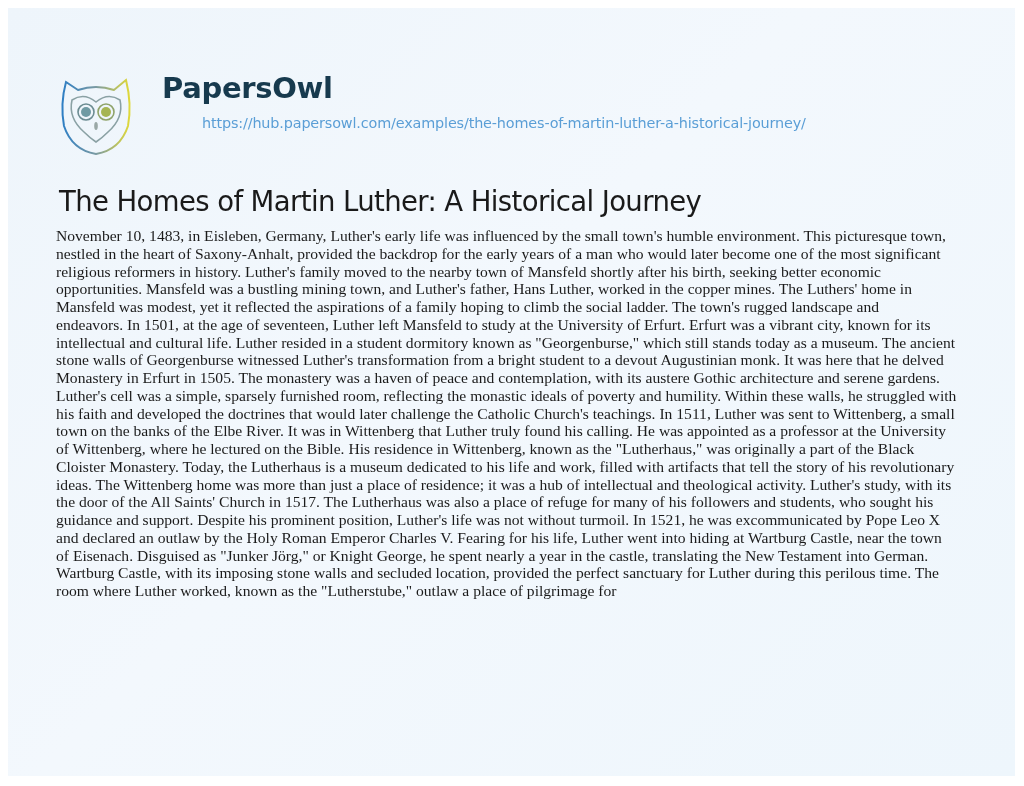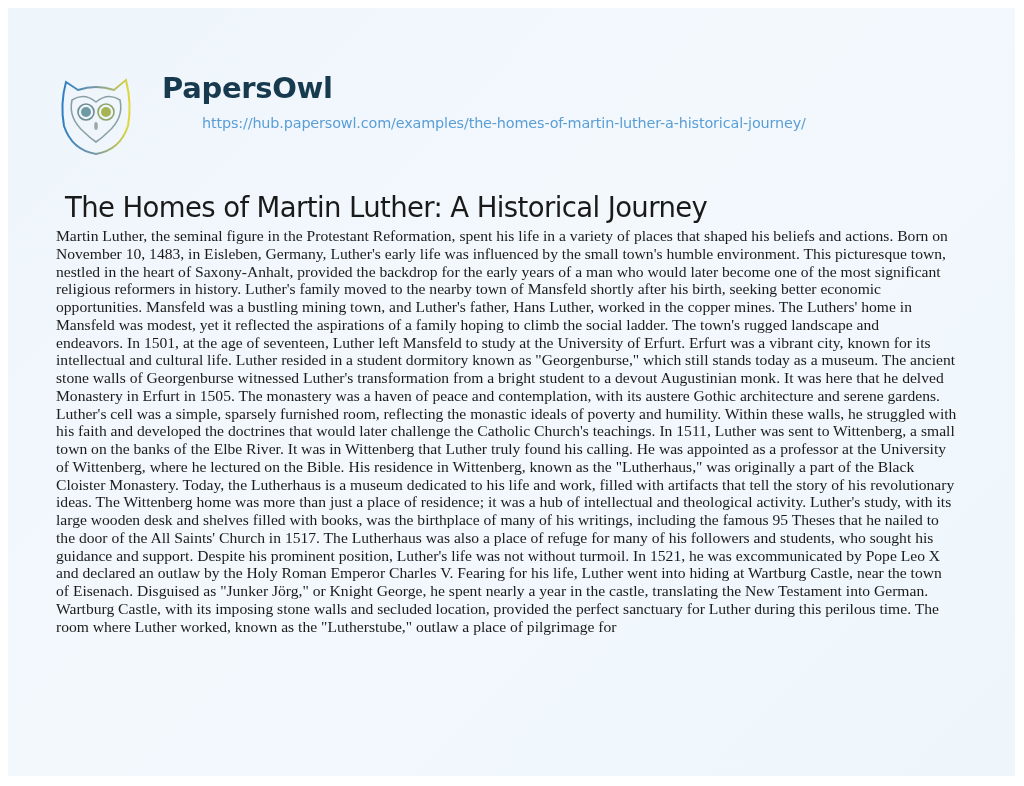--- a/index.html
+++ b/index.html
@@ -48,21 +48,21 @@
       color: #5a9ed6;
       line-height: 20px;
       letter-spacing: -0.15px;
       white-space: nowrap;
       margin-left: 40px;
     }
     .title {
       position: absolute;
       left: 46px;
       top: 168px;
-      margin: 11px;
+      margin: 5px;
       font-family: "DejaVu Sans", sans-serif;
       font-weight: normal;
       font-size: 27.5px;
       letter-spacing: -0.6px;
       color: #1a1a1a;
       line-height: 40px;
       white-space: nowrap;
     }
     .body {
       position: absolute;
@@ -99,37 +99,35 @@
     <circle cx="48" cy="38" r="5" fill="#a6b552"></circle>
     <ellipse cx="38" cy="52" rx="1.8" ry="4" fill="#9aa8a6"></ellipse>
   </svg>
 
   <div class="brand">PapersOwl</div>
   <div class="url">https://hub.papersowl.com/examples/the-homes-of-martin-luther-a-historical-journey/</div>
 
   <h1 class="title">The Homes of Martin Luther: A Historical Journey</h1>
 
   <div class="body">
-    <span class="line">Martin Luther, the seminal figure in the Protestant Reformation, spent his life in a variety of places that shaped his beliefs and actions. Born on</span>
     <span class="line">November 10, 1483, in Eisleben, Germany, Luther's early life was influenced by the small town's humble environment. This picturesque town,</span>
     <span class="line">nestled in the heart of Saxony-Anhalt, provided the backdrop for the early years of a man who would later become one of the most significant</span>
     <span class="line">religious reformers in history. Luther's family moved to the nearby town of Mansfeld shortly after his birth, seeking better economic</span>
     <span class="line">opportunities. Mansfeld was a bustling mining town, and Luther's father, Hans Luther, worked in the copper mines. The Luthers' home in</span>
     <span class="line">Mansfeld was modest, yet it reflected the aspirations of a family hoping to climb the social ladder. The town's rugged landscape and</span>
     <span class="line">endeavors. In 1501, at the age of seventeen, Luther left Mansfeld to study at the University of Erfurt. Erfurt was a vibrant city, known for its</span>
     <span class="line">intellectual and cultural life. Luther resided in a student dormitory known as "Georgenburse," which still stands today as a museum. The ancient</span>
     <span class="line">stone walls of Georgenburse witnessed Luther's transformation from a bright student to a devout Augustinian monk. It was here that he delved</span>
     <span class="line">Monastery in Erfurt in 1505. The monastery was a haven of peace and contemplation, with its austere Gothic architecture and serene gardens.</span>
     <span class="line">Luther's cell was a simple, sparsely furnished room, reflecting the monastic ideals of poverty and humility. Within these walls, he struggled with</span>
     <span class="line">his faith and developed the doctrines that would later challenge the Catholic Church's teachings. In 1511, Luther was sent to Wittenberg, a small</span>
     <span class="line">town on the banks of the Elbe River. It was in Wittenberg that Luther truly found his calling. He was appointed as a professor at the University</span>
     <span class="line">of Wittenberg, where he lectured on the Bible. His residence in Wittenberg, known as the "Lutherhaus," was originally a part of the Black</span>
     <span class="line">Cloister Monastery. Today, the Lutherhaus is a museum dedicated to his life and work, filled with artifacts that tell the story of his revolutionary</span>
     <span class="line">ideas. The Wittenberg home was more than just a place of residence; it was a hub of intellectual and theological activity. Luther's study, with its</span>
-    <span class="line">large wooden desk and shelves filled with books, was the birthplace of many of his writings, including the famous 95 Theses that he nailed to</span>
     <span class="line">the door of the All Saints' Church in 1517. The Lutherhaus was also a place of refuge for many of his followers and students, who sought his</span>
     <span class="line">guidance and support. Despite his prominent position, Luther's life was not without turmoil. In 1521, he was excommunicated by Pope Leo X</span>
     <span class="line">and declared an outlaw by the Holy Roman Emperor Charles V. Fearing for his life, Luther went into hiding at Wartburg Castle, near the town</span>
     <span class="line">of Eisenach. Disguised as "Junker Jörg," or Knight George, he spent nearly a year in the castle, translating the New Testament into German.</span>
     <span class="line">Wartburg Castle, with its imposing stone walls and secluded location, provided the perfect sanctuary for Luther during this perilous time. The</span>
     <span class="line">room where Luther worked, known as the "Lutherstube," outlaw a place of pilgrimage for</span>
   </div>
 </div>
 
 </body></html>

